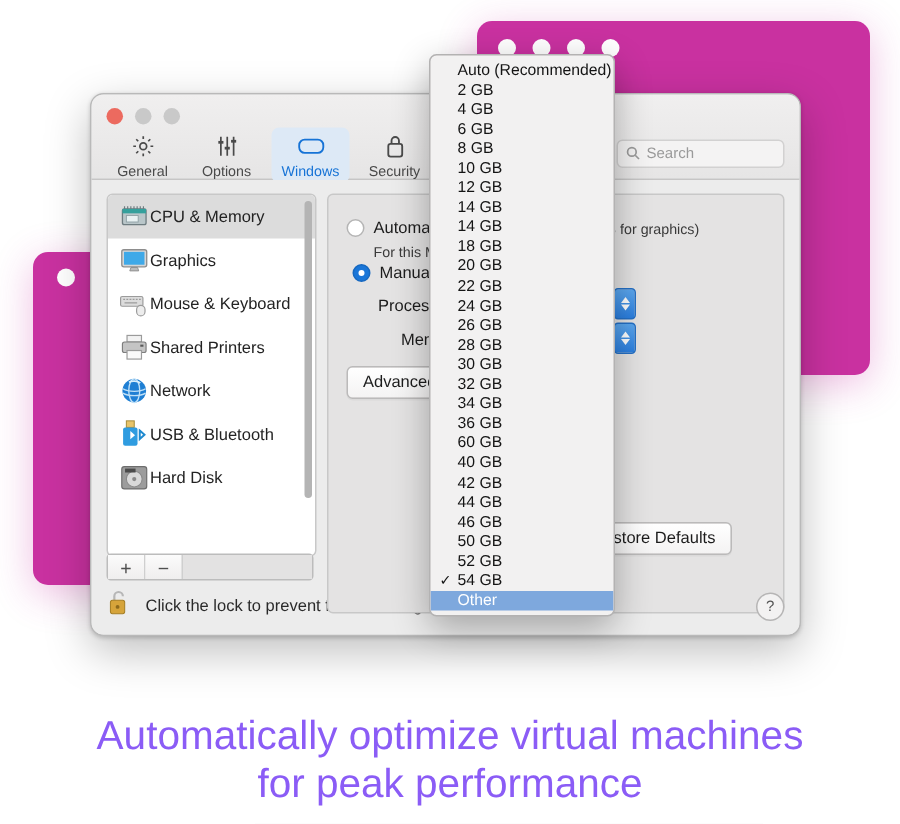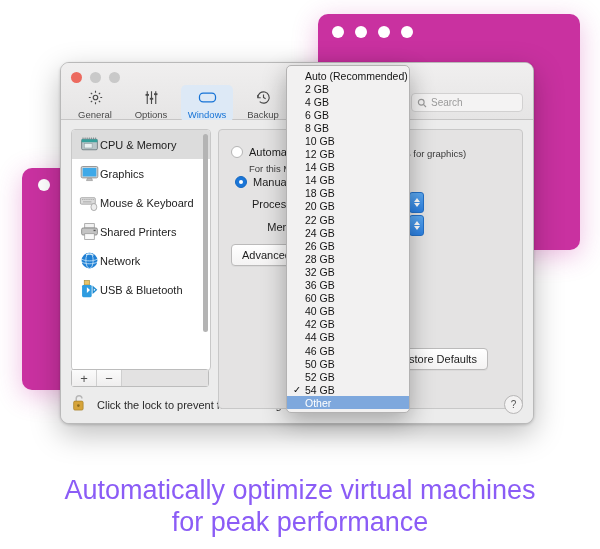--- a/index.html
+++ b/index.html
@@ -239,21 +239,21 @@
     width: 17px; height: 17px; border-radius: 50%;
     border: 1px solid #b6b5b5;
     background: #f3f2f2;
     display: flex; align-items: center; justify-content: center;
     font-size: 10px; color: #555;
   }
 
   
   #dropdown {
     position: absolute;
-    left: 286px; top: 65px;
+    left: 286px; top: 36px;
     width: 122px;
     background: #f2f1f1;
     border: 1px solid #b3b2b2;
     border-radius: 5px;
     box-shadow: 0 8px 24px rgba(0,0,0,0.30);
     padding: 3px 0;
     overflow: hidden;
   }
   .dd-item {
     position: relative;
@@ -341,20 +341,29 @@
 
         <div class="tb-item selected">
           <span class="tb-icon">
             <svg width="19" height="17" viewBox="0 0 26 20" fill="none" stroke="#1673d6" stroke-width="1.7">
               <rect x="2" y="4" width="22" height="12" rx="5"></rect>
             </svg>
           </span>
           <span class="tb-label">Windows</span>
         </div>
 
+        <div class="tb-item">
+          <span class="tb-icon">
+            <svg width="15" height="17" viewBox="0 0 18 22" fill="none" stroke="#4a4a4a" stroke-width="1.6">
+              <rect x="3" y="9" width="12" height="11" rx="2"></rect>
+              <path d="M5.8 9V6.2a3.2 3.2 0 0 1 6.4 0V9"></path>
+            </svg>
+          </span>
+          <span class="tb-label">Security</span>
+        </div>
 
         <div class="tb-item">
           <span class="tb-icon">
             <svg width="17" height="17" viewBox="0 0 24 24" fill="none" stroke="#4a4a4a" stroke-width="1.6">
               <path d="M4 12a8 8 0 1 1 2.6 5.9"></path>
               <path d="M4 8.4V12.4h4"></path>
               <path d="M12 7.8V12l3 1.8"></path>
             </svg>
           </span>
           <span class="tb-label">Backup</span>
@@ -441,20 +450,31 @@
               <svg width="21" height="21" viewBox="0 0 24 24">
                 <rect x="6" y="1.8" width="6" height="5" fill="#e8c46a" stroke="#a98f3d" stroke-width=".8"></rect>
                 <rect x="3.5" y="6.8" width="11" height="14" rx="1.6" fill="#2f9ce0"></rect>
                 <path d="M9 9.5l3.6 3.2-3.6 3.2V9.5z" fill="#ffffff"></path>
                 <path d="M16.2 9.2l3.6 3.2-3.6 3.2V9.2zM16.2 15.6l3.6-3.2" stroke="#1f8ad0" stroke-width="1.5" fill="none"></path>
               </svg>
             </span>
             <span class="side-label">USB &amp; Bluetooth</span>
           </div>
 
+          <div class="side-item">
+            <span class="side-ico">
+              <svg width="21" height="21" viewBox="0 0 24 24">
+                <rect x="2.5" y="3.5" width="19" height="17" rx="2" fill="#9c9c9c" stroke="#6d6d6d" stroke-width=".9"></rect>
+                <circle cx="12" cy="13" r="6" fill="#d9d9d9" stroke="#8a8a8a" stroke-width=".8"></circle>
+                <circle cx="12" cy="13" r="1.6" fill="#8a8a8a"></circle>
+                <rect x="5" y="5" width="8" height="3" fill="#4b4b4b"></rect>
+              </svg>
+            </span>
+            <span class="side-label">Hard Disk</span>
+          </div>
         </div>
         <div id="side-scrollbar"></div>
       </div>
 
       <div id="sidebar-footer">
         <div class="sf-btn">+</div>
         <div class="sf-btn">−</div>
         <div class="sf-rest"></div>
       </div>
 
@@ -514,21 +534,23 @@
         <div class="dd-item">10 GB</div>
         <div class="dd-item">12 GB</div>
         <div class="dd-item">14 GB</div>
         <div class="dd-item">14 GB</div>
         <div class="dd-item">18 GB</div>
         <div class="dd-item">20 GB</div>
         <div class="dd-item">22 GB</div>
         <div class="dd-item">24 GB</div>
         <div class="dd-item">26 GB</div>
         <div class="dd-item">28 GB</div>
+        <div class="dd-item">30 GB</div>
         <div class="dd-item">32 GB</div>
+        <div class="dd-item">34 GB</div>
         <div class="dd-item">36 GB</div>
         <div class="dd-item">60 GB</div>
         <div class="dd-item">40 GB</div>
         <div class="dd-item">42 GB</div>
         <div class="dd-item">44 GB</div>
         <div class="dd-item">46 GB</div>
         <div class="dd-item">50 GB</div>
         <div class="dd-item">52 GB</div>
         <div class="dd-item checked">54 GB</div>
         <div class="dd-item highlighted">Other</div>

